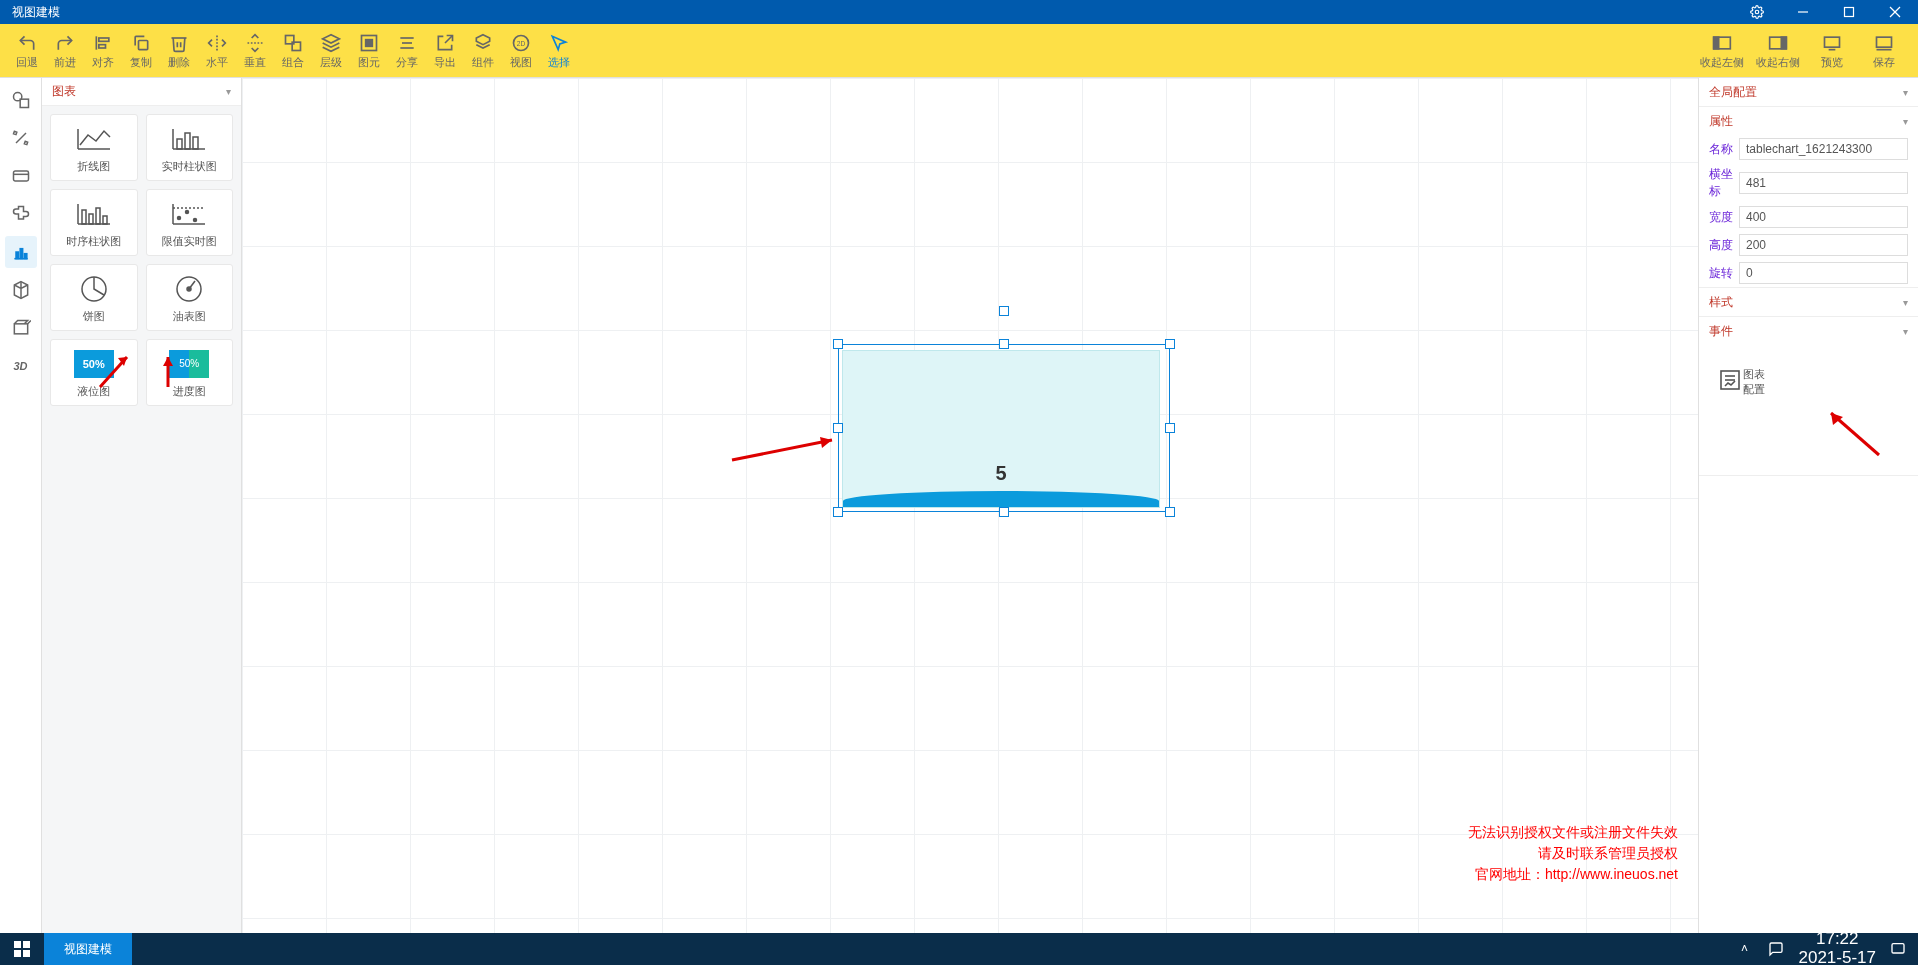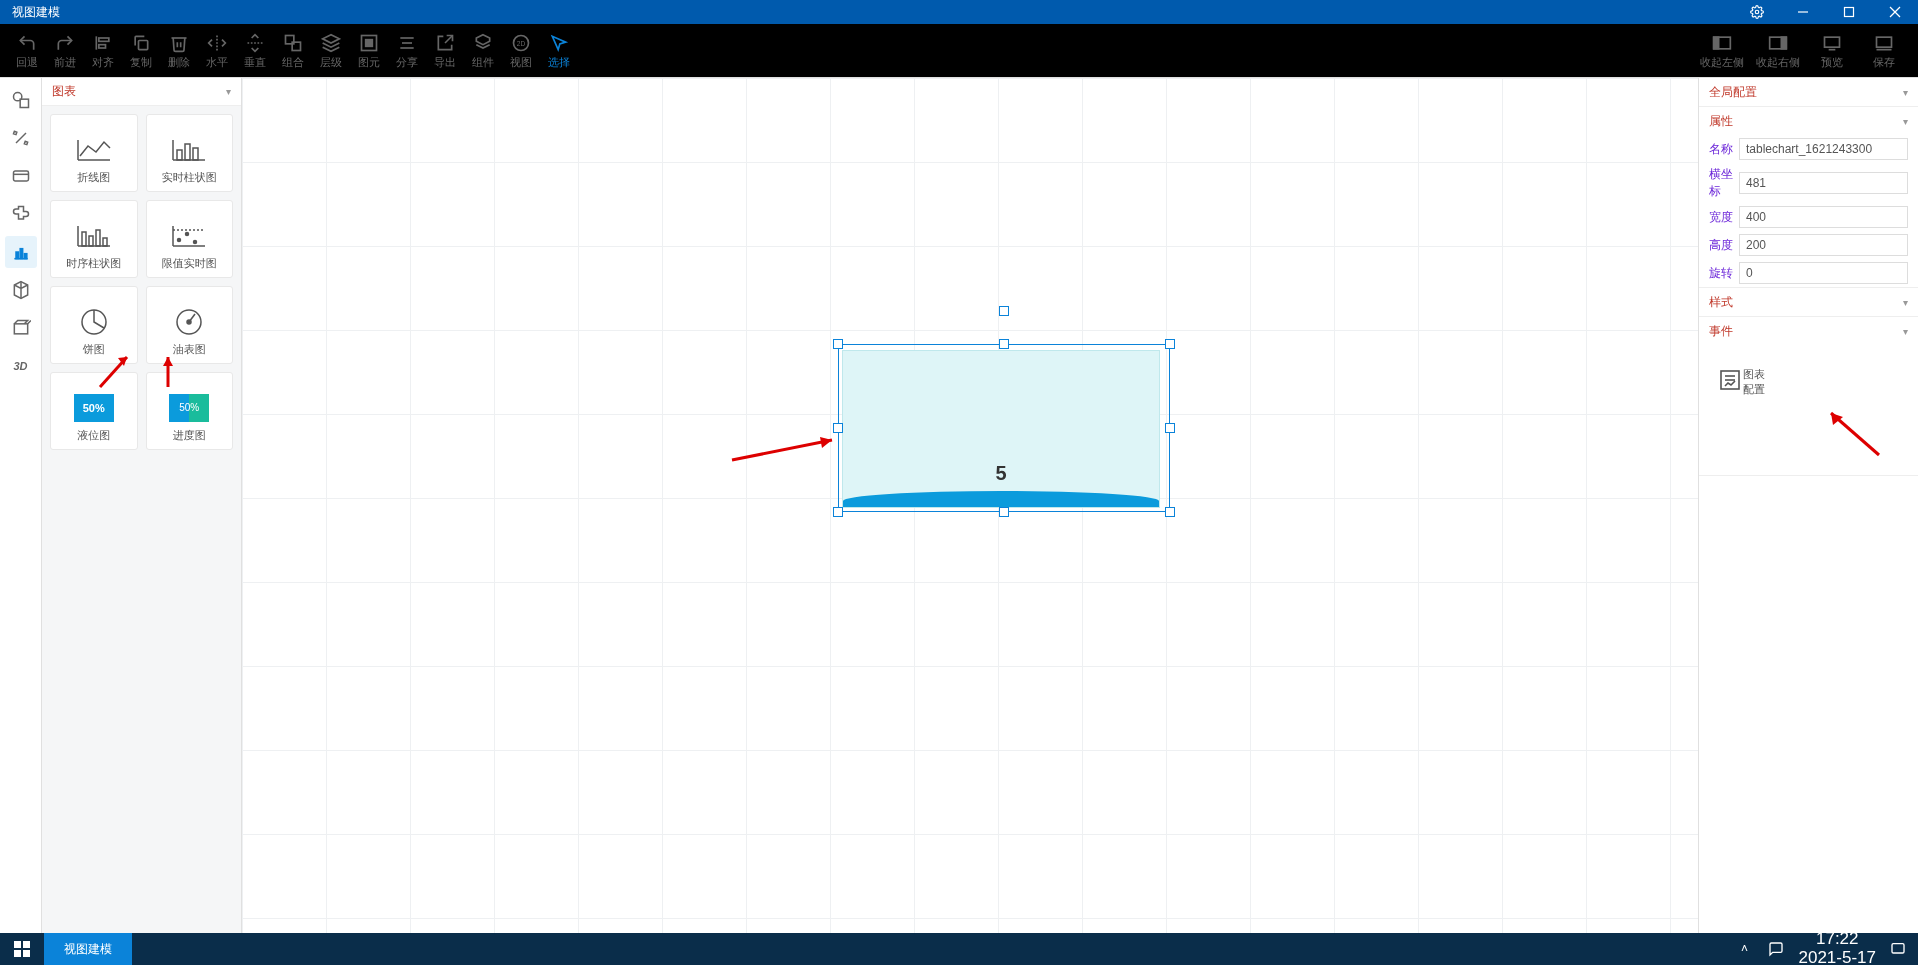--- a/index.html
+++ b/index.html
@@ -4,21 +4,21 @@
 <style>
 * { margin: 0; padding: 0; box-sizing: border-box; font-family: "Microsoft YaHei", sans-serif; }
 body { width: 1918px; height: 965px; overflow: hidden; background: #fff; display: flex; flex-direction: column; }
 
 
 .title-bar { height: 24px; background: #005aad; color: #fff; display: flex; align-items: center; padding-left: 12px; font-size: 12px; }
 .title-bar .spacer { flex: 1; }
 .title-bar .win-btn { width: 46px; height: 24px; display: flex; align-items: center; justify-content: center; cursor: pointer; }
 
 
-.toolbar { height: 54px; background: #000000; border-bottom: 1px solid #e0e0e0; display: flex; align-items: center; padding: 0 8px; }
+.toolbar { height: 54px; background: #fde047; border-bottom: 1px solid #e0e0e0; display: flex; align-items: center; padding: 0 8px; }
 .tb-group { display: flex; }
 .tb-item { display: flex; flex-direction: column; align-items: center; justify-content: center; min-width: 38px; padding: 4px 6px; cursor: pointer; color: #666; font-size: 11px; }
 .tb-item.active { color: #0b83d9; }
 .tb-item .tb-icon { height: 24px; display: flex; align-items: center; justify-content: center; color: #666; }
 .tb-item.active .tb-icon { color: #0b83d9; }
 .tb-spacer { flex: 1; }
 .tb-right .tb-item { min-width: 52px; }
 
 
 .main { flex: 1; display: flex; min-height: 0; }
@@ -26,21 +26,21 @@
 
 .rail { width: 42px; background: #fff; border-right: 1px solid #e0e0e0; display: flex; flex-direction: column; align-items: center; padding-top: 6px; }
 .rail-item { width: 32px; height: 32px; display: flex; align-items: center; justify-content: center; margin-bottom: 6px; cursor: pointer; color: #666; border-radius: 3px; font-style: italic; }
 .rail-item.active { color: #0b83d9; background: #e6f3fb; }
 
 
 .palette { width: 200px; background: #f5f6f7; border-right: 1px solid #e0e0e0; display: flex; flex-direction: column; }
 .palette-header { height: 28px; display: flex; align-items: center; padding: 0 10px; font-size: 12px; color: #c0392b; background: #fff; border-bottom: 1px solid #eee; justify-content: space-between; gap: 44px;}
 .palette-header .chev { color: #999; font-size: 10px;}
 .palette-grid { display: grid; grid-template-columns: 1fr 1fr; gap: 8px; padding: 8px; }
-.pal-cell { background: #fff; border: 1px solid #e8e8e8; border-radius: 3px; display: flex; flex-direction: column; align-items: center; padding: 19px 4px 6px; cursor: pointer; }
+.pal-cell { background: #fff; border: 1px solid #e8e8e8; border-radius: 3px; display: flex; flex-direction: column; align-items: center; padding: 8px 4px 6px; cursor: pointer; }
 .pal-cell .pic { width: 48px; height: 32px; display: flex; align-items: center; justify-content: center; color: #555; }
 .pal-cell .lbl { font-size: 11px; color: #555; margin-top: 4px; }
 
 
 .canvas-wrap { flex: 1; position: relative; overflow: hidden; background: #fff;
   background-image: linear-gradient(#eef0f2 1px, transparent 1px), linear-gradient(90deg, #eef0f2 1px, transparent 1px);
   background-size: 84px 84px; }
 .selected-node { position: absolute; left: 596px; top: 266px; width: 332px; height: 168px; }
 .sel-outline { position: absolute; inset: 0; border: 1px solid #0b83d9; }
 .sel-body { position: absolute; left: 4px; top: 6px; right: 10px; bottom: 4px; background: #def5f7; border: 1px solid #bfe8ec; overflow: hidden; }
@@ -457,20 +457,25 @@
       <div class="handle h-bl"></div>
       <div class="handle h-bm"></div>
       <div class="handle h-br"></div>
       <div class="handle h-top-ext"></div>
     </div>
     <svg class="arrow" style="left:480px;top:352px" width="120" height="40">
         <line x1="10" y1="30" x2="110" y2="10" stroke="#d00" stroke-width="3"></line>
         <polygon points="110,10 98,7 100,18" fill="#d00"></polygon>
       </svg>
 
+    <div class="license-text">
+      <div>无法识别授权文件或注册文件失效</div>
+      <div>请及时联系管理员授权</div>
+      <div><span>官网地址：</span><a>http://www.ineuos.net</a></div>
+    </div>
   </div>
 
   <div class="props">
     <div class="prop-section">
       <div class="prop-section-h">
           <span>全局配置</span>
           <span class="chev">▾</span>
         </div>
     </div>
     <div class="prop-section">

